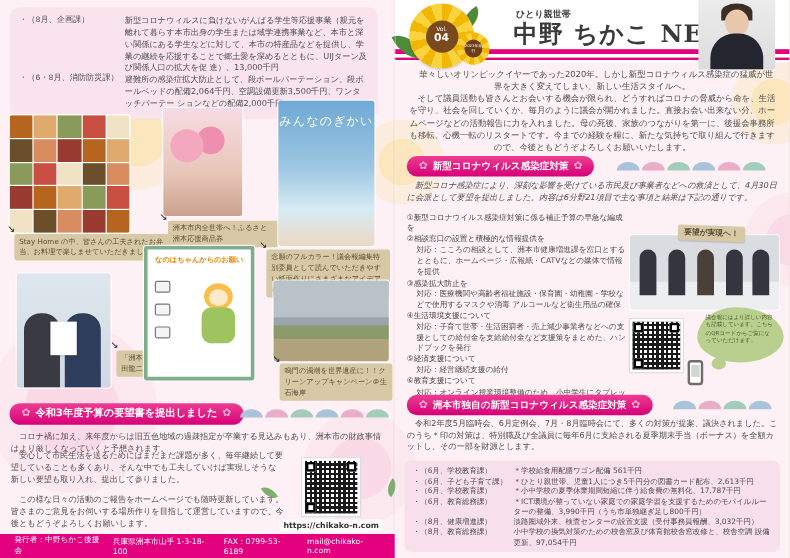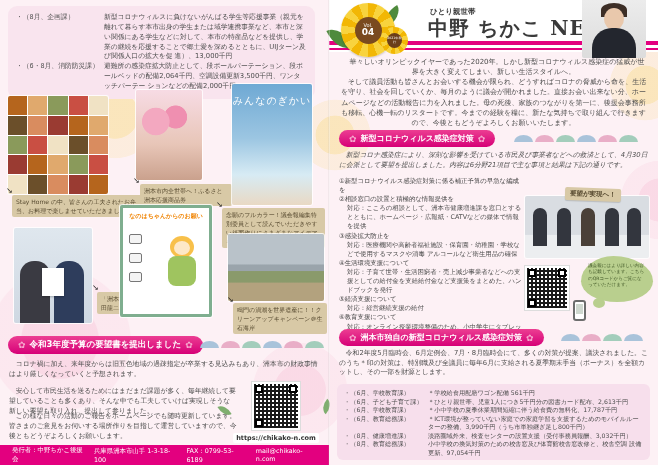--- a/index.html
+++ b/index.html
@@ -69,21 +69,21 @@
   .pill-left { left:8px; top:336px; font-size:8.5px; }
 
   .scallops { position:absolute; display:flex; }
   .scallops span { width:19px; height:7px; margin-right:2px; border-radius:50% 50% 0 0 / 100% 100% 0 0; }
   .scallops span:nth-child(3n+1){ background:#a9c3da; }
   .scallops span:nth-child(3n+2){ background:#e9aec7; }
   .scallops span:nth-child(3n+3){ background:#a3cdbb; }
 
   .lpar { position:absolute; left:9px; font-size:6.8px; line-height:1.45; text-indent:1em; }
   .lp1 { top:360px; width:310px; }
-  .lp2 { top:387px; width:228px; }
+  .lp2 { top:376px; width:228px; }
   .lp3 { top:412px; width:228px; }
 
   .qr { background:#fff; border:2px solid #fff; box-shadow:0 0 0 1px #ddd;
         background-image:repeating-linear-gradient(0deg,#1a1a1a 0 2px,transparent 2px 4px),
                          repeating-linear-gradient(90deg,#1a1a1a 0 2px,transparent 2px 4px); position:relative; }
   .qr i { position:absolute; width:8px; height:8px; border:2px solid #000; background:#fff; }
   .qr i.tl{ left:1px; top:1px; } .qr i.tr{ right:1px; top:1px; } .qr i.bl{ left:1px; bottom:1px; }
   .qr-block { position:absolute; right:10px; top:382px; width:86px; text-align:center; }
   .qr-block .qr { width:48px; height:48px; margin:0 auto; }
   .qr-url { margin-top:3px; font-size:6.5px; font-weight:bold; color:#333; background:#fff;

